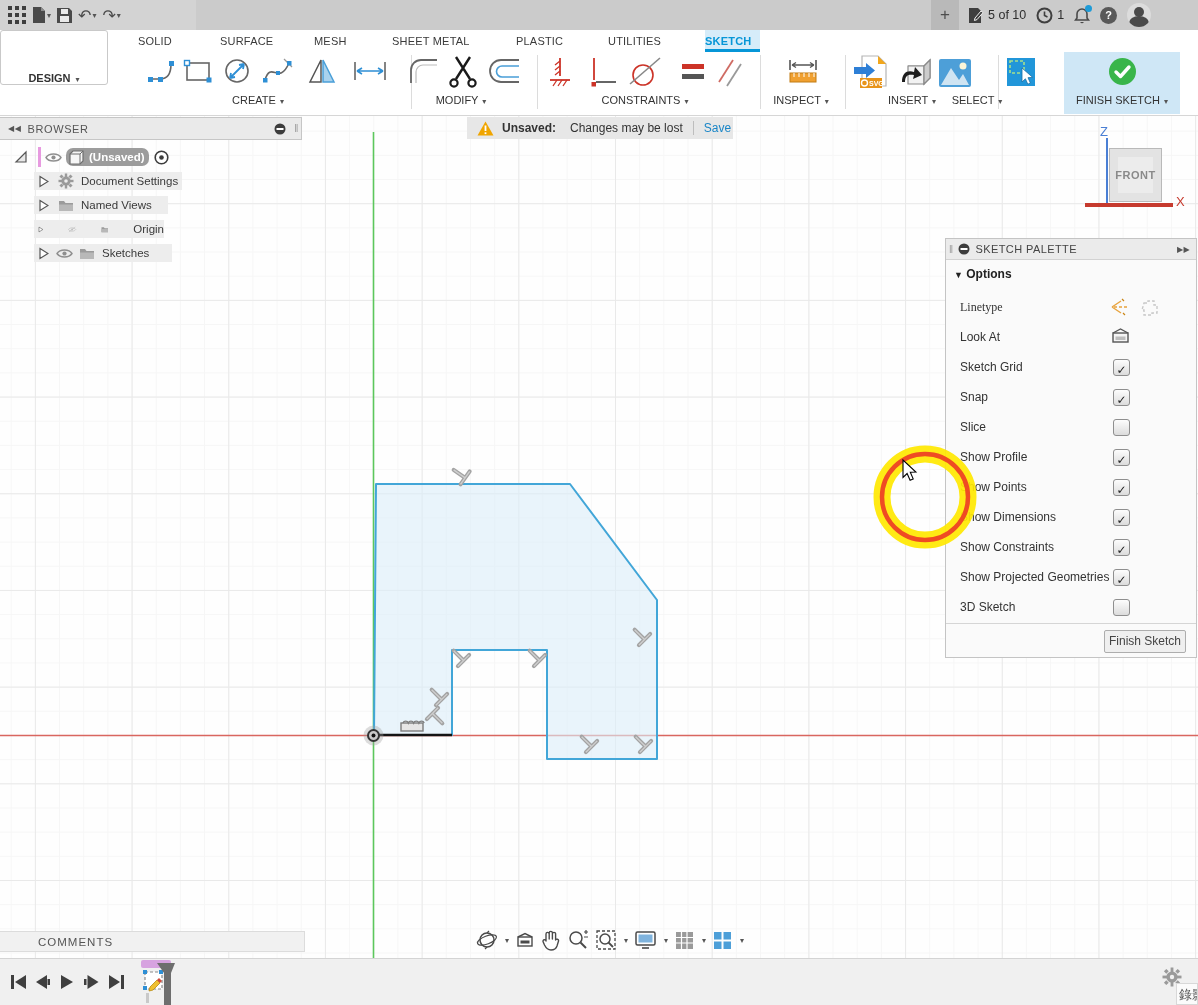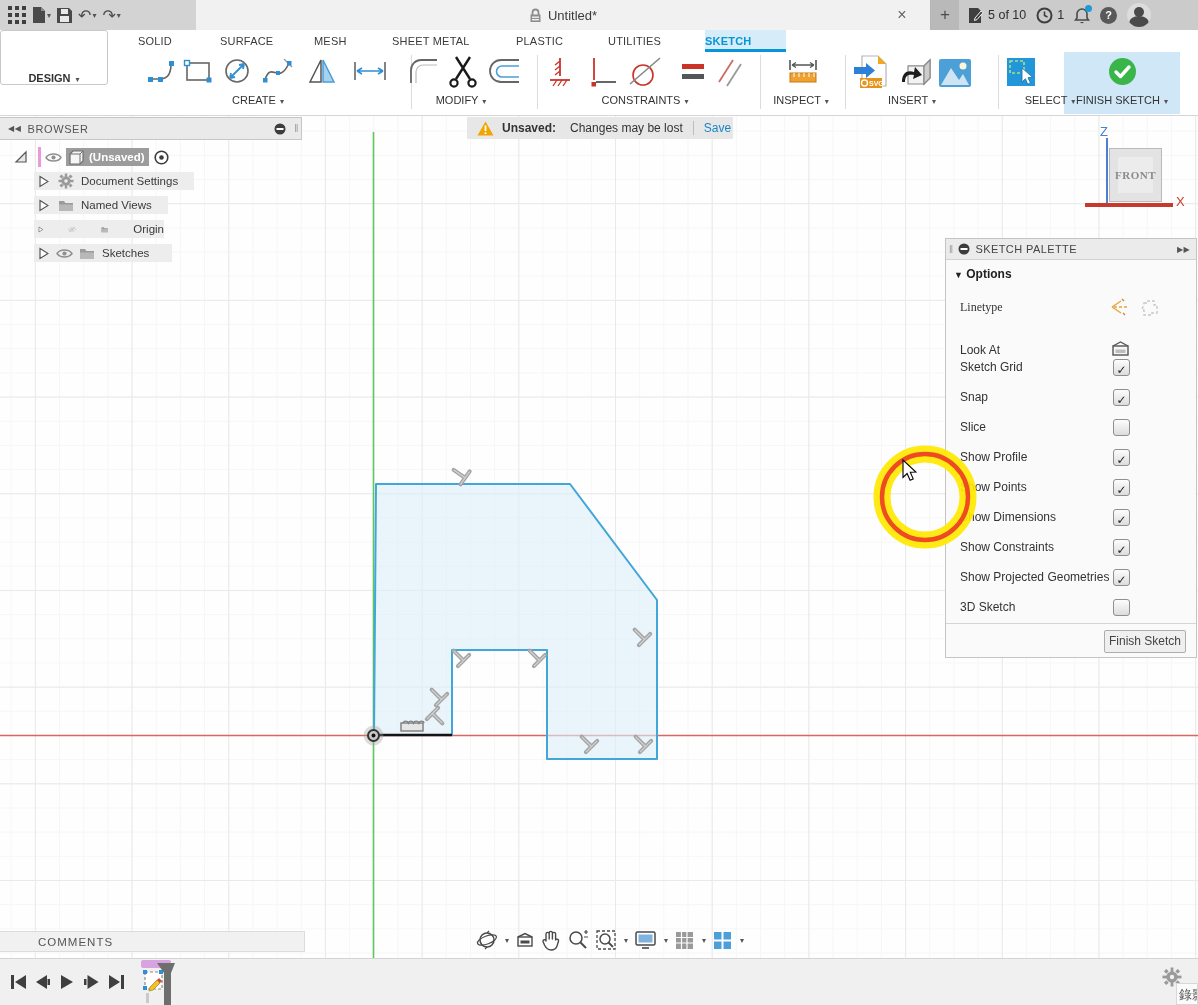--- a/index.html
+++ b/index.html
@@ -55,21 +55,21 @@
   .brow{position:absolute;height:18px;display:flex;align-items:center;font-size:11.5px;color:#3a3a3a;}
   .rowbg{background:#ededed;}
   
   #viewcube-face{left:1109px;top:148px;width:53px;height:54px;background:#e3e3e3;border:1px solid #b9b9b9;box-sizing:border-box;
      display:flex;align-items:center;justify-content:center;color:#8a8a8a;font-weight:bold;font-size:11px;letter-spacing:.5px;}
   #viewcube-face:before{content:"";position:absolute;left:8px;top:8px;right:8px;bottom:8px;background:#ececec;}
   #vc-z-line{left:1106px;top:138px;width:2px;height:67px;background:#4a7fd4;}
   #vc-x-line{left:1085px;top:203px;width:88px;height:4px;background:#c63a2e;}
   #vc-z-label{left:1100px;top:124px;color:#4a7fd4;font-size:13px;}
   #vc-x-label{left:1176px;top:194px;color:#c63a2e;font-size:13px;}
-  #viewcube-face span{position:relative;font-family:Liberation Serif, serif;}
+  #viewcube-face span{position:relative;}
   
   #palette{left:945px;top:238px;width:252px;height:420px;background:rgba(250,250,250,.98);border:1px solid #c4c4c4;box-sizing:border-box;}
   #palette-head{position:absolute;left:0;top:0;width:100%;height:20px;background:#ebebeb;border-bottom:1px solid #d2d2d2;
      display:flex;align-items:center;font-size:11px;color:#444;letter-spacing:.4px;}
   #palette-options{position:absolute;left:8px;top:28px;font-size:12px;font-weight:bold;color:#222;}
   .prow{position:absolute;left:0;width:100%;height:18px;}
   .plabel{position:absolute;left:14px;top:1px;font-size:12px;color:#333;}
   .cb{position:absolute;left:167px;top:0;width:15px;height:15px;border:1px solid #8f8f8f;border-radius:3px;
      background:linear-gradient(#fdfdfd,#dcdcdc);text-align:center;}
   .cb i{font-style:normal;font-size:12px;line-height:14px;color:#222;font-weight:bold;}
@@ -123,32 +123,20 @@
   </g>
 
   <g>
     <circle cx="373.5" cy="735.5" r="10" fill="#9f9f9f" fill-opacity="0.35"></circle>
     <circle cx="373.5" cy="735.5" r="5.5" fill="#c9c9c9" stroke="#333" stroke-width="2"></circle>
     <circle cx="373.5" cy="735.5" r="2" fill="#111"></circle>
   </g>
 </svg>
 
 <div id="topbar" class="abs">
-  <div id="doc-tab" class="abs">
-    <div id="doc-title" class="abs">
-      <svg width="13" height="15" viewBox="0 0 13 15">
-        <rect x="1.5" y="6.5" width="10" height="7.5" fill="#8d8d8d"></rect>
-        <path d="M3.5,7 V4.5 a3,3 0 0 1 6,0 V7" fill="none" stroke="#8d8d8d" stroke-width="1.8"></path>
-        <rect x="3" y="8.5" width="7" height="1.4" fill="#f1f1f1"></rect>
-        <rect x="3" y="11" width="7" height="1.4" fill="#f1f1f1"></rect>
-      </svg>
-      <span>Untitled*</span>
-    </div>
-    <div id="tab-close" class="abs">×</div>
-  </div>
   <div id="topbar-left" class="abs">
     <svg width="18" height="18" viewBox="0 0 18 18">
       <g fill="#3f3f3f">
         <rect x="0" y="0" width="4" height="4"></rect>
           <rect x="7" y="0" width="4" height="4"></rect>
           <rect x="14" y="0" width="4" height="4"></rect>
         <rect x="0" y="7" width="4" height="4"></rect>
           <rect x="7" y="7" width="4" height="4"></rect>
           <rect x="14" y="7" width="4" height="4"></rect>
         <rect x="0" y="14" width="4" height="4"></rect>
@@ -203,21 +191,21 @@
   <div id="design-btn">
     <span>DESIGN</span>
       <span class="tb-caret">▾</span>
   </div>
   <div class="rtab" style="left:138px;width:54px;">SOLID</div>
   <div class="rtab" style="left:220px;width:64px;">SURFACE</div>
   <div class="rtab" style="left:314px;width:52px;">MESH</div>
   <div class="rtab" style="left:392px;width:97px;">SHEET METAL</div>
   <div class="rtab" style="left:516px;width:64px;">PLASTIC</div>
   <div class="rtab" style="left:608px;width:72px;">UTILITIES</div>
-  <div class="rtab active" style="left:705px;width:81px;">SKETCH</div>
+  <div class="rtab active" style="left:705px;width:55px;">SKETCH</div>
 
   <div id="finish-block" class="abs"></div>
 
   <svg class="ric" style="left:147px;top:26px;" width="30" height="30" viewBox="0 0 30 30">
     <path d="M3,23 H13 C21,23 24,17 24,8" fill="none" stroke="#666" stroke-width="1.6"></path>
     <rect x="1" y="21" width="5" height="5" fill="#2e8fd5"></rect>
       <rect x="11" y="21" width="5" height="5" fill="#2e8fd5"></rect>
       <rect x="22" y="5" width="5" height="5" fill="#2e8fd5"></rect>
   </svg>
   <svg class="ric" style="left:183px;top:26px;" width="30" height="30" viewBox="0 0 30 30">
@@ -324,21 +312,21 @@
   <svg class="ric" style="left:1108px;top:27px;" width="29" height="29" viewBox="0 0 29 29">
     <circle cx="14.5" cy="14.5" r="13.5" fill="#39b54a"></circle>
     <path d="M8,15 l4.5,4.5 L21,10" fill="none" stroke="#fff" stroke-width="3.4" stroke-linecap="round" stroke-linejoin="round"></path>
   </svg>
 
   <div class="glabel" style="left:258px;"><span>CREATE</span> <span class="tb-caret">▾</span></div>
   <div class="glabel" style="left:461px;"><span>MODIFY</span> <span class="tb-caret">▾</span></div>
   <div class="glabel" style="left:645px;"><span>CONSTRAINTS</span> <span class="tb-caret">▾</span></div>
   <div class="glabel" style="left:801px;"><span>INSPECT</span> <span class="tb-caret">▾</span></div>
   <div class="glabel" style="left:912px;"><span>INSERT</span> <span class="tb-caret">▾</span></div>
-  <div class="glabel" style="left:1050px;"><span>SELECT</span> <span class="tb-caret">▾</span></div>
+  <div class="glabel" style="left:977px;"><span>SELECT</span> <span class="tb-caret">▾</span></div>
   <div class="glabel" style="left:1122px;"><span>FINISH SKETCH</span> <span class="tb-caret">▾</span></div>
 </div>
 
 <div id="warnbar" class="abs">
   <svg width="17" height="15" viewBox="0 0 17 15" style="margin:0 8px 0 10px;">
     <polygon points="8.5,0.5 16.5,14.5 0.5,14.5" fill="#f0a500"></polygon>
     <rect x="7.6" y="4.5" width="1.8" height="5.5" fill="#fff"></rect>
     <rect x="7.6" y="11.3" width="1.8" height="1.8" fill="#fff"></rect>
   </svg>
   <span style="font-weight:bold;">Unsaved:</span>
@@ -362,34 +350,34 @@
 
   <div class="brow" style="left:14px;top:31px;">
     <svg width="14" height="14" viewBox="0 0 14 14">
       <polygon points="2,12 12,12 12,2" fill="#e8e8e8" stroke="#555" stroke-width="1.2"></polygon>
     </svg>
     <span style="display:inline-block;width:3px;height:20px;background:#e79ae0;margin-left:10px;"></span>
     <svg width="17" height="11" viewBox="0 0 17 11" style="margin-left:4px;">
       <path d="M1,5.5 C4,0.8 13,0.8 16,5.5 C13,10.2 4,10.2 1,5.5 z" fill="none" stroke="#8f8f8f" stroke-width="1.4"></path>
       <circle cx="8.5" cy="5.5" r="2.1" fill="#8f8f8f"></circle>
     </svg>
-    <span style="display:flex;align-items:center;background:#9c9c9c;height:18px;padding:0 4px 0 2px;margin-left:4px;">
+    <span style="display:flex;align-items:center;background:#9c9c9c;height:18px;padding:0 4px 0 2px;margin-left:4px;border-radius:7px;">
       <svg width="17" height="17" viewBox="0 0 17 17">
         <path d="M5,2 h10 v10 l-3,3 H2 V5 z" fill="#f6f6f6" stroke="#6e6e6e" stroke-width="1.2"></path>
         <path d="M5,2 L2,5 h10 l3,-3 M12,5 v10" fill="none" stroke="#6e6e6e" stroke-width="1"></path>
       </svg>
       <span style="color:#fff;font-weight:bold;margin-left:4px;font-size:11.5px;">(Unsaved)</span>
     </span>
     <svg width="15" height="15" viewBox="0 0 15 15" style="margin-left:5px;">
       <circle cx="7.5" cy="7.5" r="6.3" fill="#fff" stroke="#3c3c3c" stroke-width="1.6"></circle>
       <circle cx="7.5" cy="7.5" r="2.3" fill="#3c3c3c"></circle>
     </svg>
   </div>
 
-  <div class="brow rowbg" style="left:34px;top:55px;width:160px;">
+  <div class="brow rowbg" style="left:34px;top:55px;width:148px;">
     <svg width="11" height="13" viewBox="0 0 11 13" style="margin-left:4px;">
       <polygon points="2,1.5 10,6.5 2,11.5" fill="#fff" stroke="#555" stroke-width="1.2"></polygon>
     </svg>
     <svg width="16" height="16" viewBox="0 0 16 16" style="margin-left:9px;">
       <g fill="#9a9a9a">
         <circle cx="8" cy="8" r="4.6"></circle>
         <rect x="6.8" y="0.5" width="2.4" height="4"></rect>
           <rect x="6.8" y="11.5" width="2.4" height="4"></rect>
         <rect x="0.5" y="6.8" width="4" height="2.4"></rect>
           <rect x="11.5" y="6.8" width="4" height="2.4"></rect>
@@ -473,21 +461,21 @@
     <svg class="abs" style="left:164px;top:-2px;" width="20" height="20" viewBox="0 0 20 20">
       <path d="M2,10 L11,4 M2,10 L11,16" stroke="#e8a33d" stroke-width="1.4" fill="none"></path>
       <path d="M4,10 h3 M9,10 h3 M14,10 h3" stroke="#e8a33d" stroke-width="1.4"></path>
       <path d="M12,2 l2,2 M13,16 l2,2" stroke="#c98516" stroke-width="1.2"></path>
     </svg>
     <svg class="abs" style="left:194px;top:-2px;" width="20" height="20" viewBox="0 0 20 20">
       <path d="M4,6 h4 v-2 h6 v4 h3 v8 h-5 v2 h-8 v-5 h-2 z" fill="none" stroke="#c9c9c9" stroke-width="1.4" stroke-dasharray="3 2"></path>
     </svg>
   </div>
 
-  <div class="prow" style="top:103px;">
+  <div class="prow" style="top:90px;">
     <span class="plabel">Look At</span>
     <svg class="abs" style="left:165px;top:-2px;" width="19" height="19" viewBox="0 0 19 19">
       <path d="M2,6 L9.5,2 L17,6" fill="none" stroke="#555" stroke-width="1.4"></path>
       <rect x="2" y="6" width="15" height="9" fill="#f5f5f5" stroke="#555" stroke-width="1.4"></rect>
       <rect x="4.5" y="9.5" width="10" height="3.5" fill="#bdbdbd"></rect>
     </svg>
   </div>
 
   <div class="prow" style="top:120px;">
     <span class="plabel">Sketch Grid</span>

